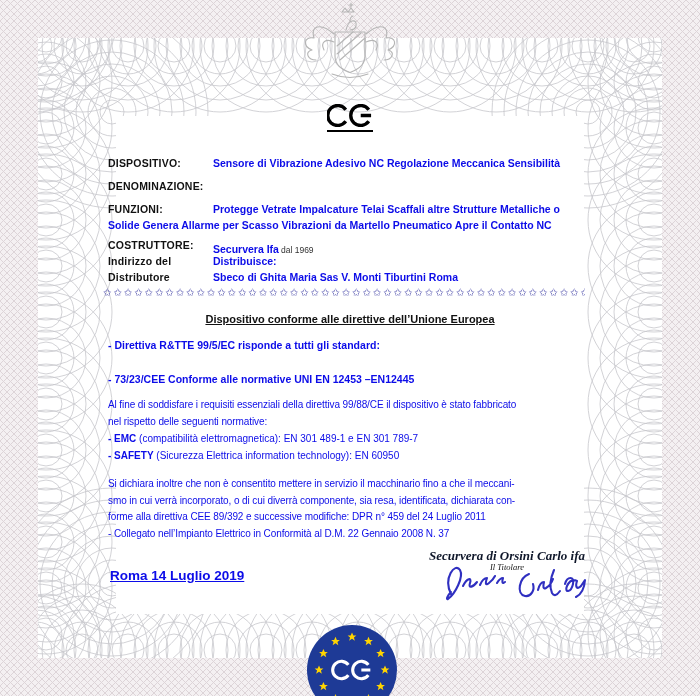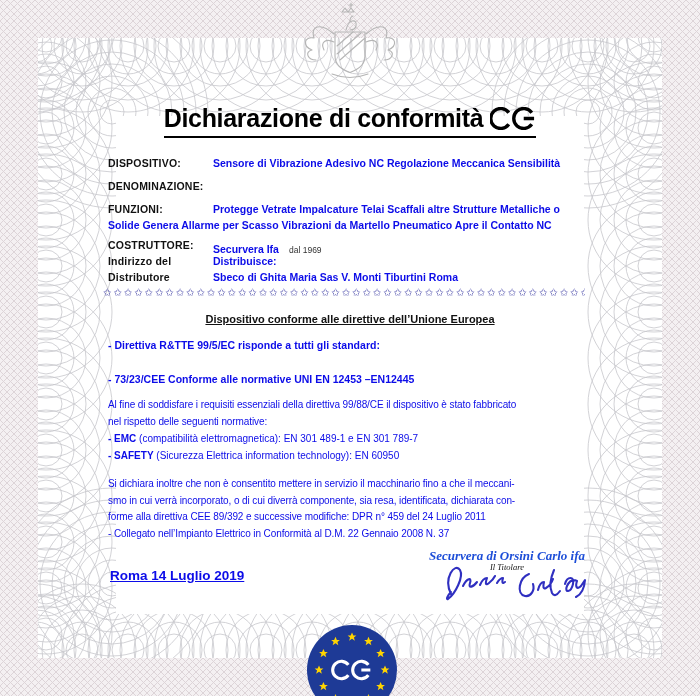--- a/index.html
+++ b/index.html
@@ -12,28 +12,28 @@
   .crest{position:absolute;left:280px;top:2px;z-index:1;}
   .crest path{fill:none;stroke:#b5b5b5;stroke-width:1.1;stroke-linecap:round;stroke-linejoin:round;}
   .content{position:absolute;left:0;top:0;width:700px;height:696px;z-index:2;}
 
   .title-row{position:absolute;left:0;top:104px;width:700px;text-align:center;}
   .title-inner{display:inline-flex;align-items:center;gap:7px;border-bottom:2.5px solid #000;padding-bottom:3px;}
   .title-text{font:bold 25px "Liberation Sans",sans-serif;color:#000;letter-spacing:-0.3px;}
 
   .lbl{font:bold 10.5px/13px "Liberation Sans",sans-serif;color:#111;letter-spacing:.2px;white-space:nowrap;}
   .val{font:bold 10.5px/13px "Liberation Sans",sans-serif;color:#0c0ce8;white-space:nowrap;}
-  .since{font:8.5px/13px "Liberation Sans",sans-serif;color:#333;margin-left:10px;font-weight:normal;}
+  .since{font:8.5px/13px "Liberation Sans",sans-serif;color:#333;margin-left:2px;font-weight:normal;}
   .stars{font:10px "DejaVu Sans",sans-serif;color:#4d4dab;letter-spacing:2px;white-space:nowrap;width:482px;overflow:hidden;}
   .euhead{font:bold 11px/14px "Liberation Sans",sans-serif;color:#111;width:700px;text-align:center;text-decoration:underline;}
   .dirline{font:bold 10.5px/13px "Liberation Sans",sans-serif;color:#0c0ce8;white-space:nowrap;}
   .para{font:10px/16.5px "Liberation Sans",sans-serif;color:#0c0ce8;white-space:pre;letter-spacing:-0.1px;}
   .normrow{font:10px/16px "Liberation Sans",sans-serif;color:#0c0ce8;white-space:nowrap;}
   .normlead{font-weight:bold;}
-  .sig-company{font:bold italic 13px/15px "Liberation Serif",serif;color:#1d4ed8;width:190px;text-align:center;}
+  .sig-company{font:bold italic 13px/15px "Liberation Serif",serif;color:#0f172a;width:190px;text-align:center;}
   .sig-role{font:italic 8.5px/10px "Liberation Serif",serif;color:#111;width:190px;text-align:center;}
   .sig-svg path{fill:none;stroke:#2f2fc0;stroke-width:2.1;stroke-linecap:round;stroke-linejoin:round;}
   .dateplace{font:bold 13.5px/16px "Liberation Sans",sans-serif;color:#0c0ce8;white-space:nowrap;text-decoration:underline;}
   .roundel{position:absolute;left:302px;top:624px;z-index:3;}
 </style>
 </head>
 <body>
 
 <div class="certificate">
 
@@ -374,21 +374,20 @@
     <path d="M57 44 L73 30 M57 52 L81 31 M60 58 L85 36"></path>
     <path d="M54 32 C40 20 30 24 34 36 C24 34 22 44 32 48 C24 50 28 58 36 58 M54 40 C46 36 40 40 44 48"></path>
     <path d="M86 32 C100 20 110 24 106 36 C116 34 118 44 108 48 C116 50 112 58 104 58 M86 40 C94 36 100 40 96 48"></path>
     <path d="M52 72 q18 7 36 0"></path>
   </svg>
 
   <div class="content">
 
     <div class="title-row">
       <span class="title-inner">
-        <span class="title-text">Dichiarazione di conformità</span>
         <svg width="46" height="23" viewBox="0 0 60 30">
           <path d="M24.5 7.36 A13 13 0 1 0 24.5 22.64 M54.5 7.36 A13 13 0 1 0 54.5 22.64 M44 15 H57.5" fill="none" stroke="#000" stroke-width="4.4"></path>
         </svg>
       </span>
     </div>
 
     <div class="abs lbl" style="left:108px;top:157px">DISPOSITIVO:</div>
     <div class="abs val" style="left:213px;top:157px">Sensore di Vibrazione Adesivo NC Regolazione Meccanica Sensibilità</div>
 
     <div class="abs lbl" style="left:108px;top:180px">DENOMINAZIONE:</div>

